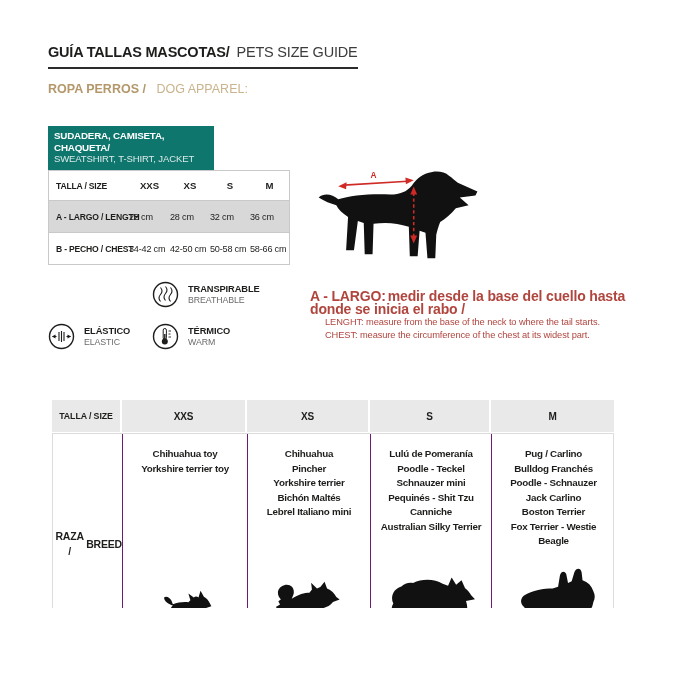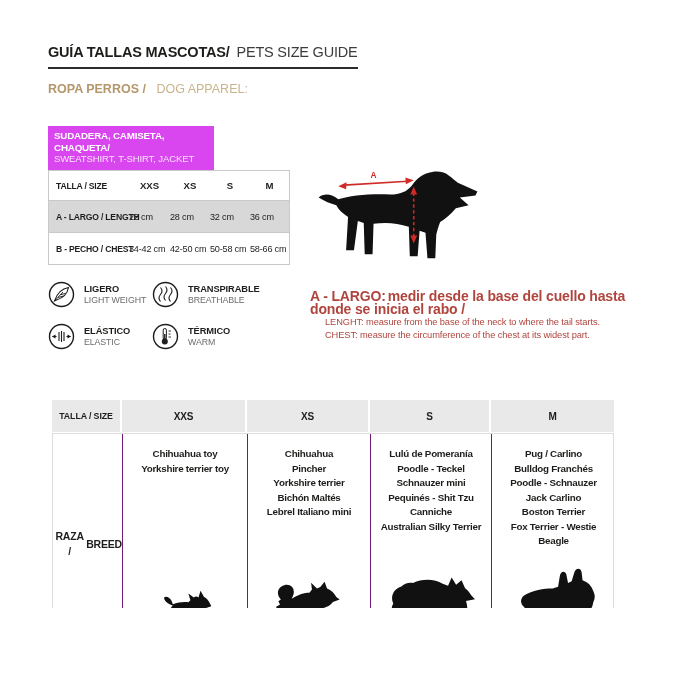--- a/index.html
+++ b/index.html
@@ -17,21 +17,21 @@
   }
   .title .t-es { font-weight:bold; }
   .title .t-en { font-weight:normal; color:#3c3c3c; margin-left:3px; }
 
   .subtitle { position:absolute; left:48px; top:82px; font-size:12.5px; white-space:nowrap; }
   .subtitle .s-es { font-weight:bold; color:#b4976a; }
   .subtitle .s-en { font-weight:normal; color:#c9b48d; margin-left:7px; }
 
   .badge {
     position:absolute; left:48px; top:126px; width:166px;
-    background:#d946ef; color:#fff; padding:4px 6px 20px 6px; line-height:11.5px;
+    background:#0f766e; color:#fff; padding:4px 6px 20px 6px; line-height:11.5px;
   }
   .badge .b1 { font-size:9.8px; font-weight:bold; letter-spacing:-0.2px; }
   .badge .b2 { font-size:9.5px; font-weight:normal; color:rgba(255,255,255,0.85); letter-spacing:-0.1px; }
 
   
   .size-table {
     position:absolute; left:48px; top:170px; width:242px;
     border:1px solid #c9c9c9; background:#fff;
   }
   .st-row { display:grid; grid-template-columns:80px 41px 40px 40px 39px; align-items:center; }
@@ -141,31 +141,20 @@
         <text x="58" y="10" font-size="8.5" font-weight="bold" text-anchor="middle" stroke="none">A</text>
       </g>
       <g stroke="#cf2a25" fill="#cf2a25">
         <line x1="99" y1="25" x2="99" y2="71" stroke-width="1.6" stroke-dasharray="3.5,2.5"></line>
         <polygon points="99,19 95.5,27 102.5,27" stroke="none"></polygon>
         <polygon points="99,77 95.5,69 102.5,69" stroke="none"></polygon>
       </g>
     </svg>
   </div>
 
-  <div class="feature" id="feat-0">
-    <svg width="27" height="27" viewBox="0 0 27 27">
-      <circle cx="13.5" cy="13.5" r="12" fill="none" stroke="#1d1d1b" stroke-width="1.4"></circle>
-      <path d="M6.5,20 C9,12.5 14,7.5 20.5,6.5 C19.5,12 15,17 8.5,19 Z" fill="none" stroke="#1d1d1b" stroke-width="1.1"></path>
-      <path d="M6.5,20 L15,11 M10,16.5 L15.5,15 M12.5,13.8 L17.5,12.3" fill="none" stroke="#1d1d1b" stroke-width="0.9"></path>
-    </svg>
-    <div class="ftxt">
-      <div class="f-es">LIGERO</div>
-      <div class="f-en">LIGHT WEIGHT</div>
-    </div>
-  </div>
 
   <div class="feature" id="feat-1">
     <svg width="27" height="27" viewBox="0 0 27 27">
       <circle cx="13.5" cy="13.5" r="12" fill="none" stroke="#1d1d1b" stroke-width="1.4"></circle>
       <path d="M8.5,6.5 q3,3.5 0,7 t0,7 M13.5,5.5 q3,3.5 0,7 t0,7 M18.5,6.5 q3,3.5 0,7 t0,7" fill="none" stroke="#1d1d1b" stroke-width="1.1"></path>
     </svg>
     <div class="ftxt">
       <div class="f-es">TRANSPIRABLE</div>
       <div class="f-en">BREATHABLE</div>
     </div>

